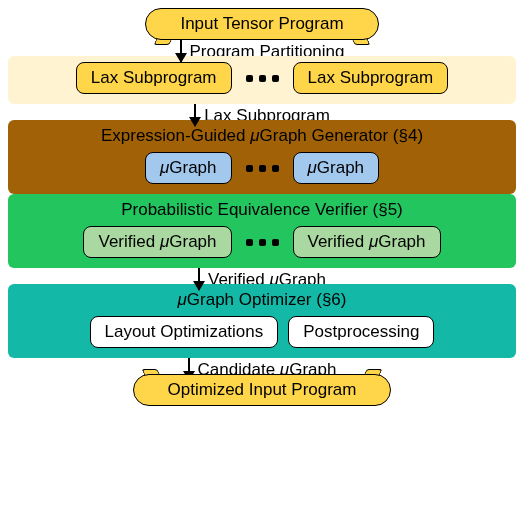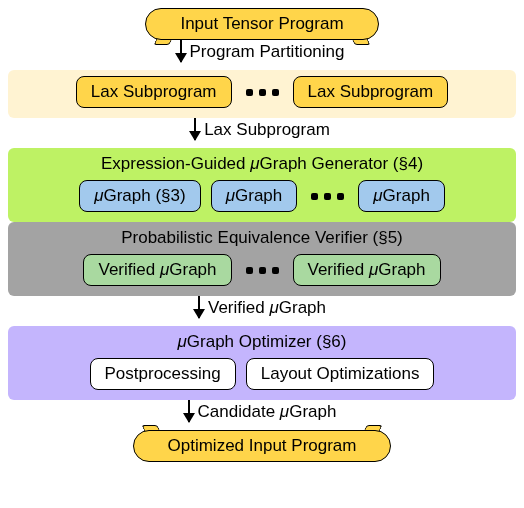--- a/index.html
+++ b/index.html
@@ -31,23 +31,23 @@
     width: 508px;
     border-radius: 6px;
     padding: 6px 8px 10px 8px;
     box-sizing: border-box;
     display: flex;
     flex-direction: column;
     align-items: center;
     gap: 6px;
   }
   .band-yellow { background: #fff3d2; }
-  .band-blue   { background: #bef264; }
-  .band-green  { background: #a3a3a3; }
-  .band-peach  { background: #c4b5fd; }
+  .band-blue   { background: #a16207; }
+  .band-green  { background: #22c55e; }
+  .band-peach  { background: #14b8a6; }
   .row {
     display: flex;
     flex-direction: row;
     align-items: center;
     gap: 10px;
     justify-content: center;
   }
   .dots {
     display: flex;
     gap: 6px;
@@ -56,21 +56,21 @@
   }
   .dot {
     width: 7px;
     height: 7px;
     background: #000;
     border-radius: 2px;
   }
   .arrow-wrap {
     display: flex;
     align-items: flex-start;
-    height: 30px;
+    height: 16px;
   }
   .arrow {
     position: relative;
     width: 2px;
     height: 22px;
     background: #000;
   }
   .arrow::after {
     content: "";
     position: absolute;
@@ -147,23 +147,20 @@
     <div class="arrow"></div>
     <div class="arrow-label">Lax Subprogram</div>
   </div>
 
   <div class="band band-blue">
     <div class="title">
       <span>Expression-Guided </span><span class="mu">μ</span><span>Graph Generator (§4)</span>
     </div>
     <div class="row">
       <div class="box blue">
-        <span class="mu">μ</span><span>Graph (§3)</span>
-      </div>
-      <div class="box blue">
         <span class="mu">μ</span><span>Graph</span>
       </div>
       <div class="dots">
         <div class="dot"></div>
           <div class="dot"></div>
           <div class="dot"></div>
       </div>
       <div class="box blue">
         <span class="mu">μ</span><span>Graph</span>
       </div>
@@ -194,24 +191,24 @@
       <span>Verified </span><span class="mu">μ</span><span>Graph</span>
     </div>
   </div>
 
   <div class="band band-peach">
     <div class="title">
       <span class="mu">μ</span><span>Graph Optimizer (§6)</span>
     </div>
     <div class="row">
       <div class="box white">
+        <span>Layout Optimizations</span>
+      </div>
+      <div class="box white">
         <span>Postprocessing</span>
-      </div>
-      <div class="box white">
-        <span>Layout Optimizations</span>
       </div>
     </div>
   </div>
 
   <div class="arrow-wrap">
     <div class="arrow"></div>
     <div class="arrow-label">
       <span>Candidate </span><span class="mu">μ</span><span>Graph</span>
     </div>
   </div>

